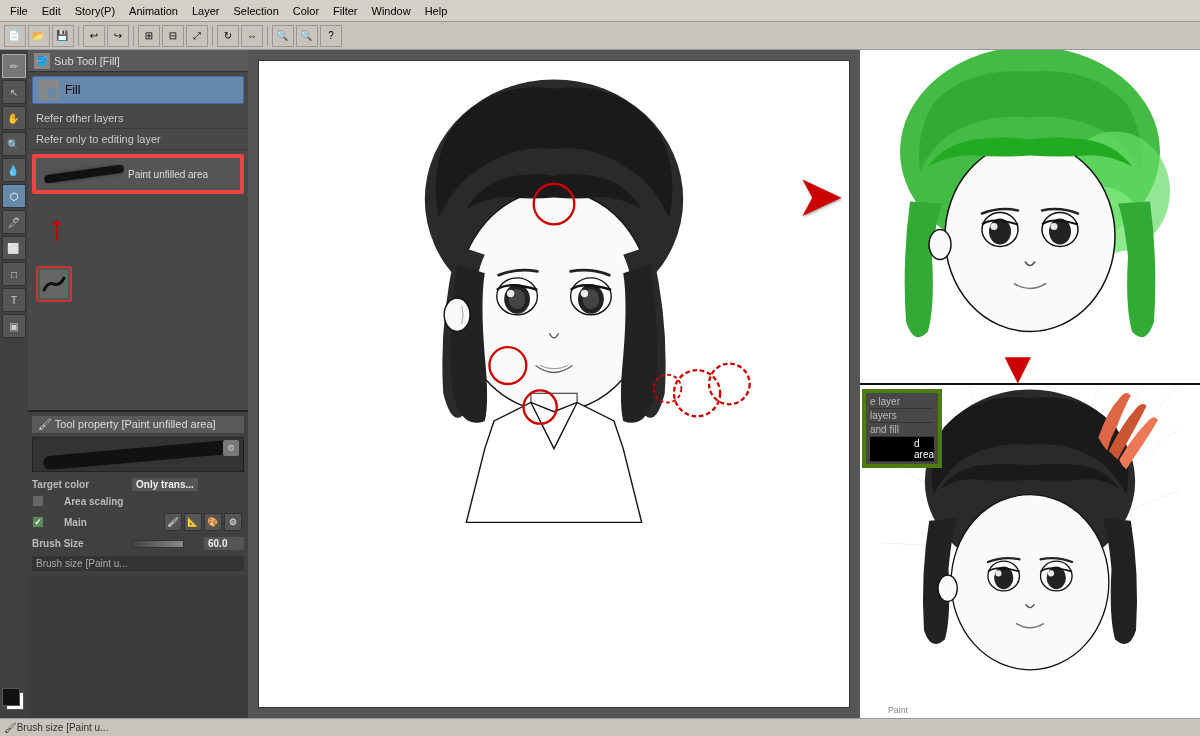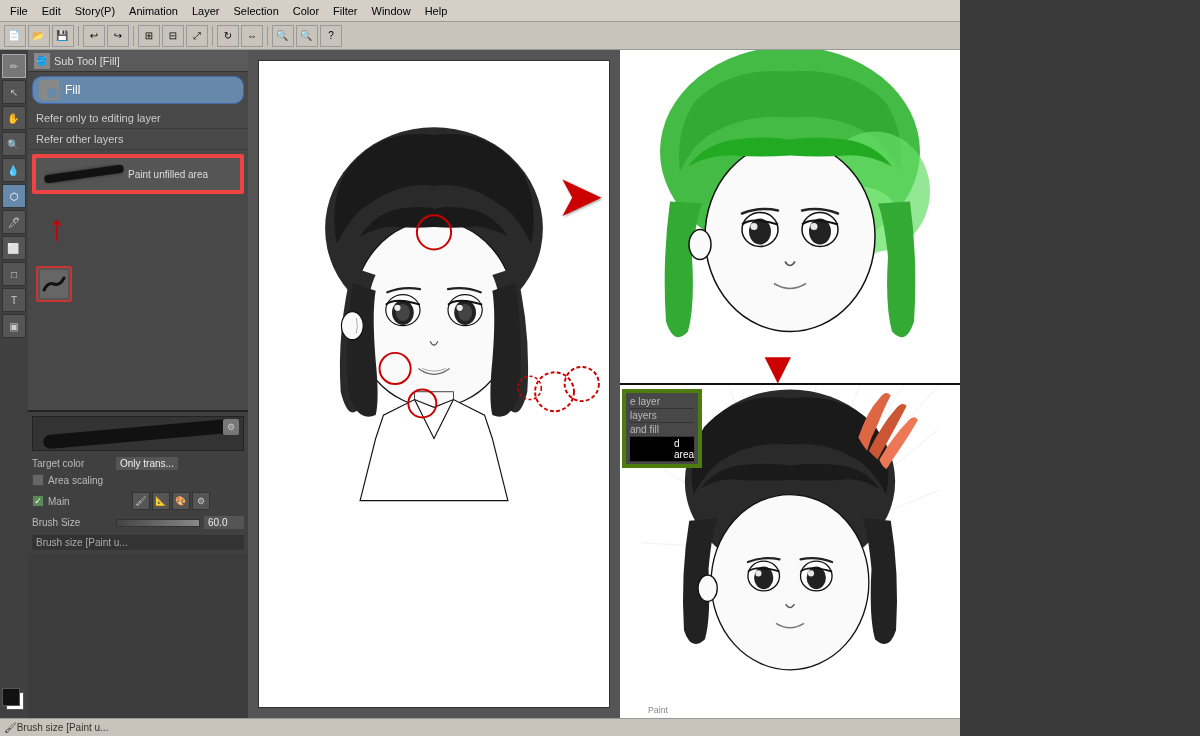--- a/index.html
+++ b/index.html
@@ -7,21 +7,21 @@
       width: 1200px;
       height: 736px;
       overflow: hidden;
       background: #3a3a3a;
       font-family: 'Arial', sans-serif;
       font-size: 11px;
     }
 
     
     .app-container {
-      width: 960px;
+      width: 1200px;
       height: 736px;
       display: flex;
       flex-direction: column;
       background: #3c3c3c;
     }
 
     
     .menu-bar {
       height: 22px;
       background: #d4d0c8;
@@ -129,22 +129,22 @@
 
     
     .fill-item {
       height: 28px;
       background: #6688aa;
       display: flex;
       align-items: center;
       padding: 0 6px;
       margin: 4px;
       border: 1px solid #4466aa;
-      border-radius: 10px;
-      color: #ffffff;
+      border-radius: 2px;
+      color: #000000;
       font-size: 12px;
     }
 
     .tool-option {
       padding: 4px 8px;
       color: #ccc;
       font-size: 11px;
       cursor: pointer;
       border-bottom: 1px solid #3a3a3a;
     }
@@ -237,23 +237,24 @@
       right: 10px;
       height: 14px;
       background: #111;
       border-radius: 7px;
       transform: translateY(-50%) rotate(-5deg);
     }
     .property-row {
       display: flex;
       align-items: center;
       padding: 2px 0;
-      gap: 4px;
+      gap: 20px;
       color: #ccc;
       font-size: 10px;
+      font-weight: bold;
     }
     .property-label {
       width: 80px;
       flex-shrink: 0;
       color: #bbb;
     }
     .property-value {
       color: #eee;
       background: #555;
       padding: 1px 4px;
@@ -485,25 +486,25 @@
         </div>
 
         <div class="fill-item">
           <div style="width:20px;height:20px;background:#888;border-radius:2px;margin-right:6px;position:relative;">
             <div style="position:absolute;bottom:2px;right:2px;width:10px;height:10px;background:#6688aa;border-radius:50%;"></div>
           </div>
           <span>Fill</span>
         </div>
 
         <div class="tool-option">
+          <span>Refer other layers</span>
+        </div>
+
+        <div class="tool-option">
           <span>Refer only to editing layer</span>
-        </div>
-
-        <div class="tool-option">
-          <span>Refer other layers</span>
         </div>
 
         <div class="paint-unfilled-item">
           <div class="paint-unfilled-inner">
             <div class="brush-preview">
               <div class="brush-stroke"></div>
             </div>
             <span class="paint-unfilled-label">Paint unfilled area</span>
           </div>
         </div>
@@ -518,20 +519,23 @@
               <svg width="28" height="28" viewBox="0 0 28 28">
                 <rect width="28" height="28" fill="#666"></rect>
                 <path d="M4 20 Q8 12 14 14 Q20 16 24 8" stroke="#111" stroke-width="3" fill="none" stroke-linecap="round"></path>
               </svg>
             </div>
           </div>
         </div>
       </div>
 
       <div class="tool-property-panel">
+        <div class="property-title">
+          🖌 <span>Tool property [Paint unfilled area]</span>
+        </div>
 
         <div class="property-brush-preview">
           <div class="big-brush-stroke"></div>
 
           <div style="position:absolute;top:2px;right:4px;width:16px;height:16px;background:#777;border-radius:2px;display:flex;align-items:center;justify-content:center;font-size:9px;color:#ccc;">⚙</div>
         </div>
 
         <div class="property-row">
           <span class="property-label">Target color</span>
           <span class="property-value">Only trans...</span>

